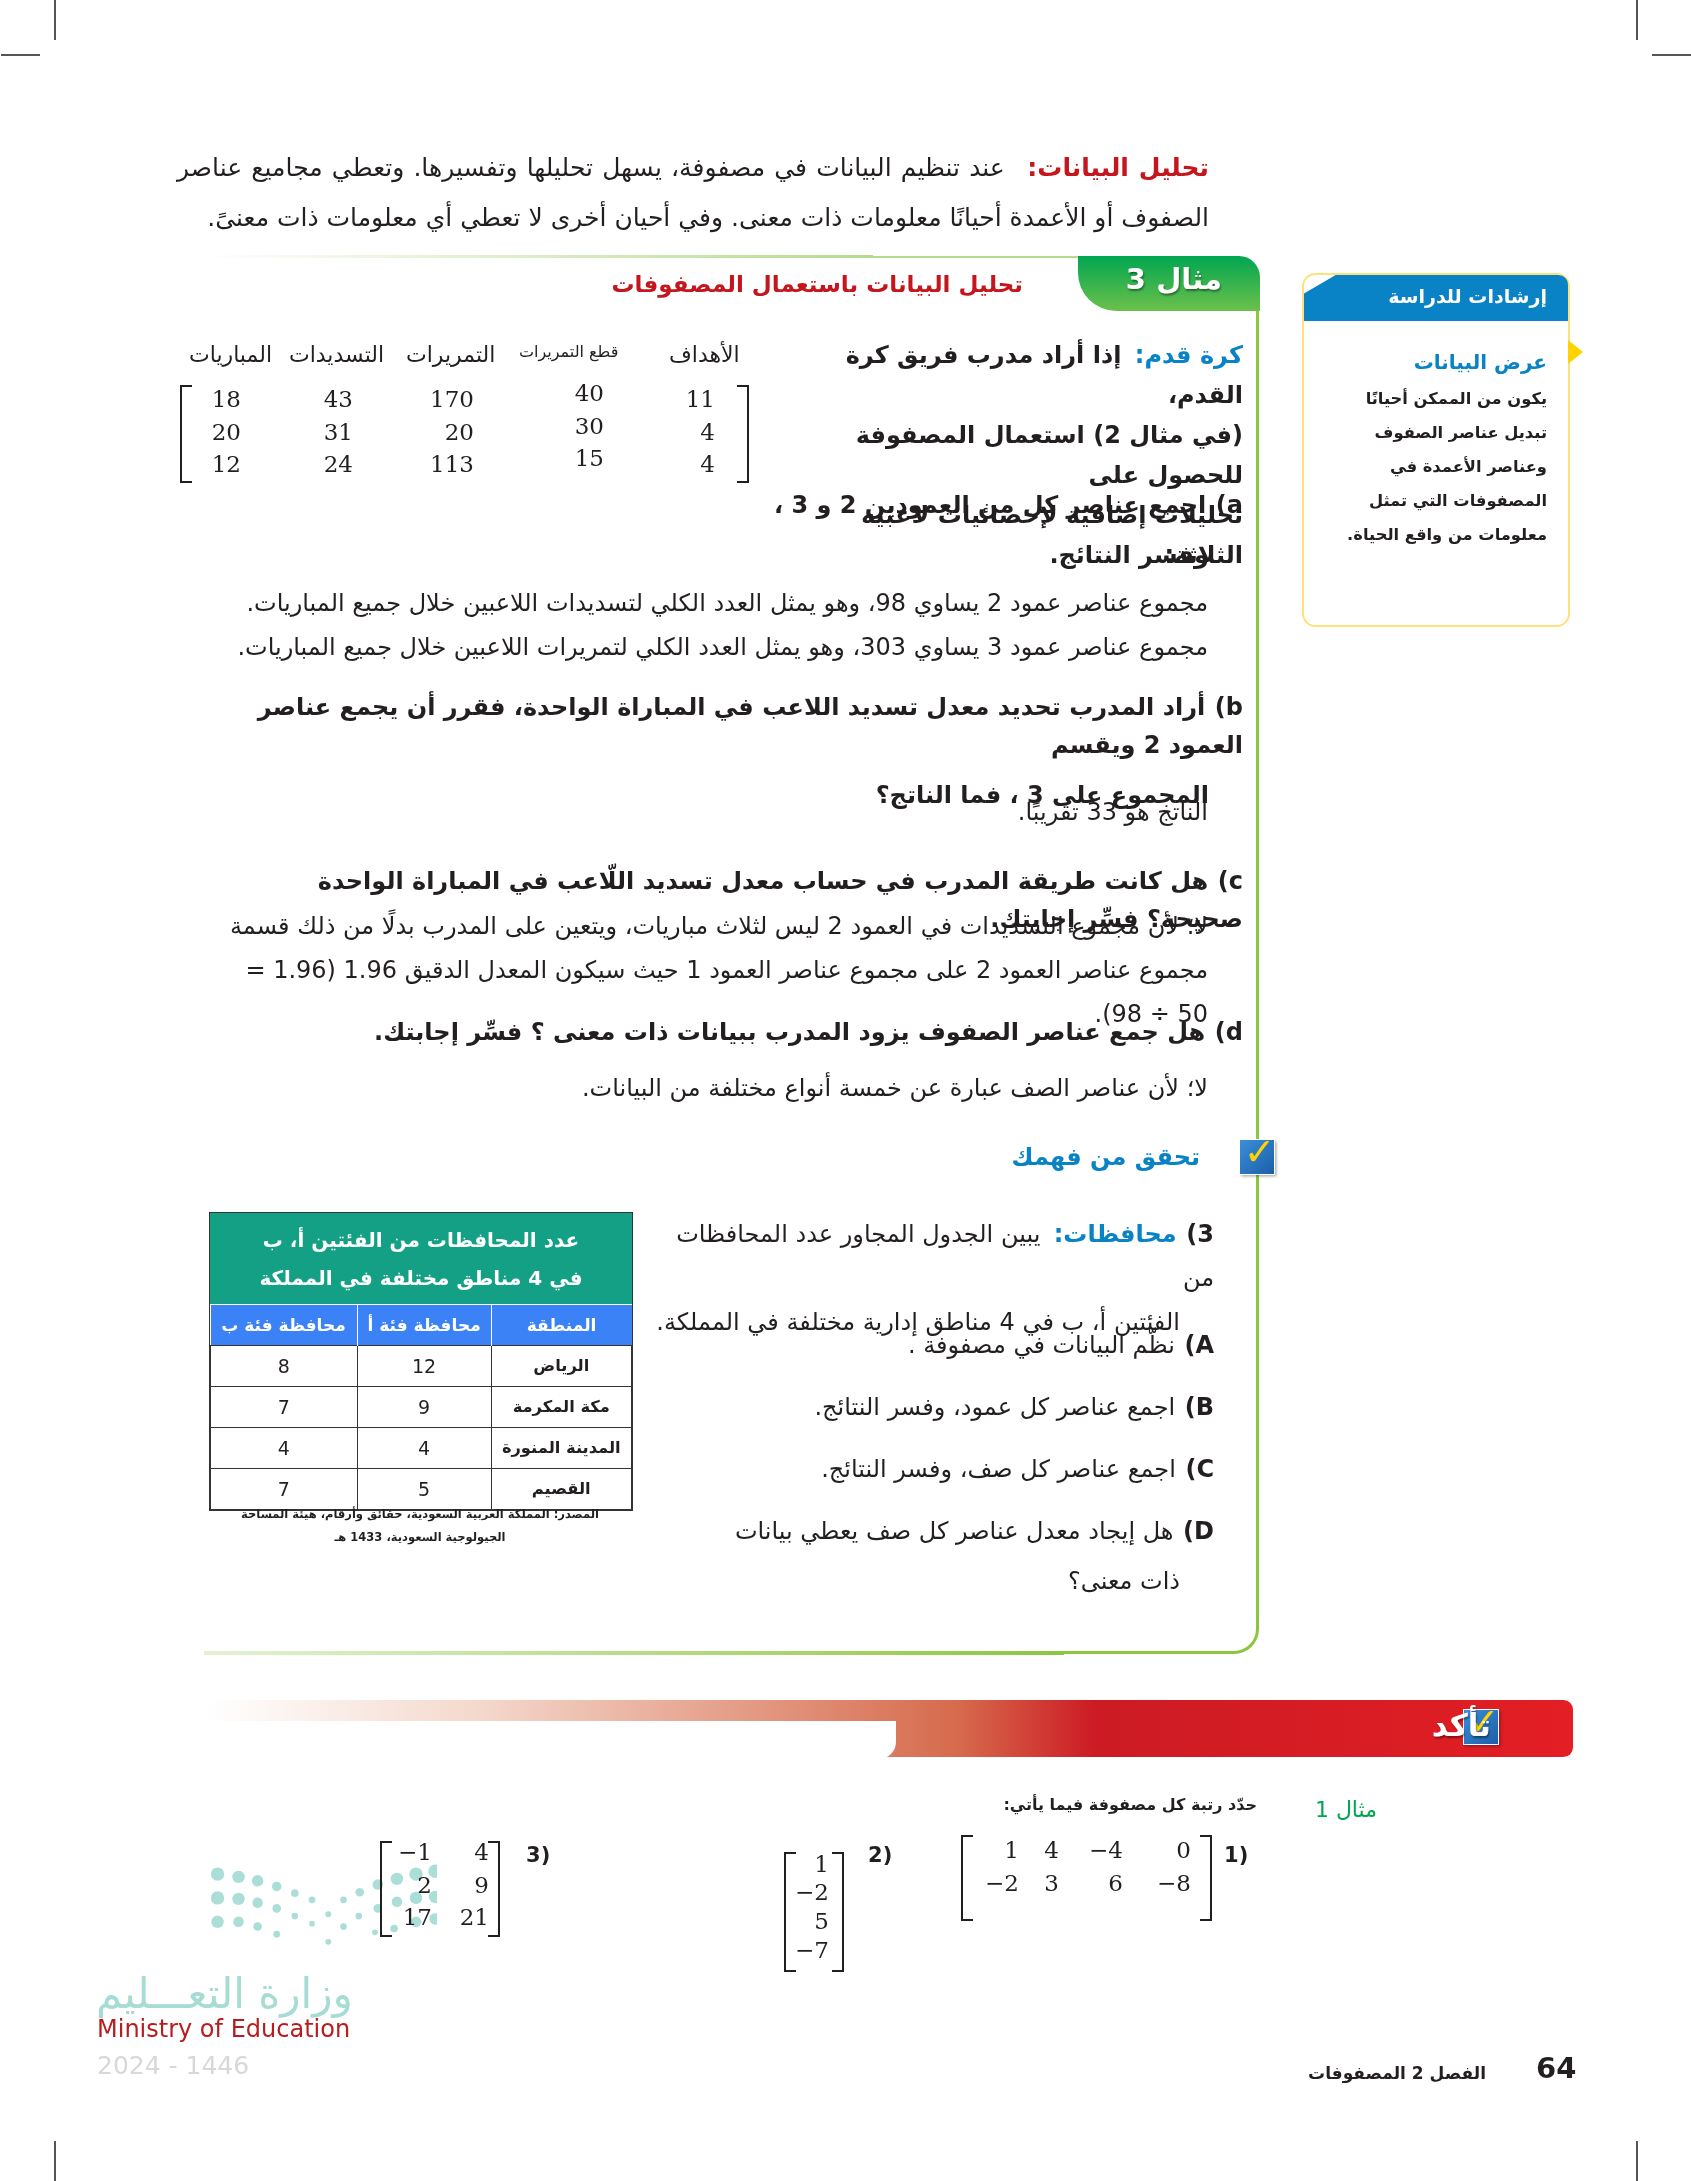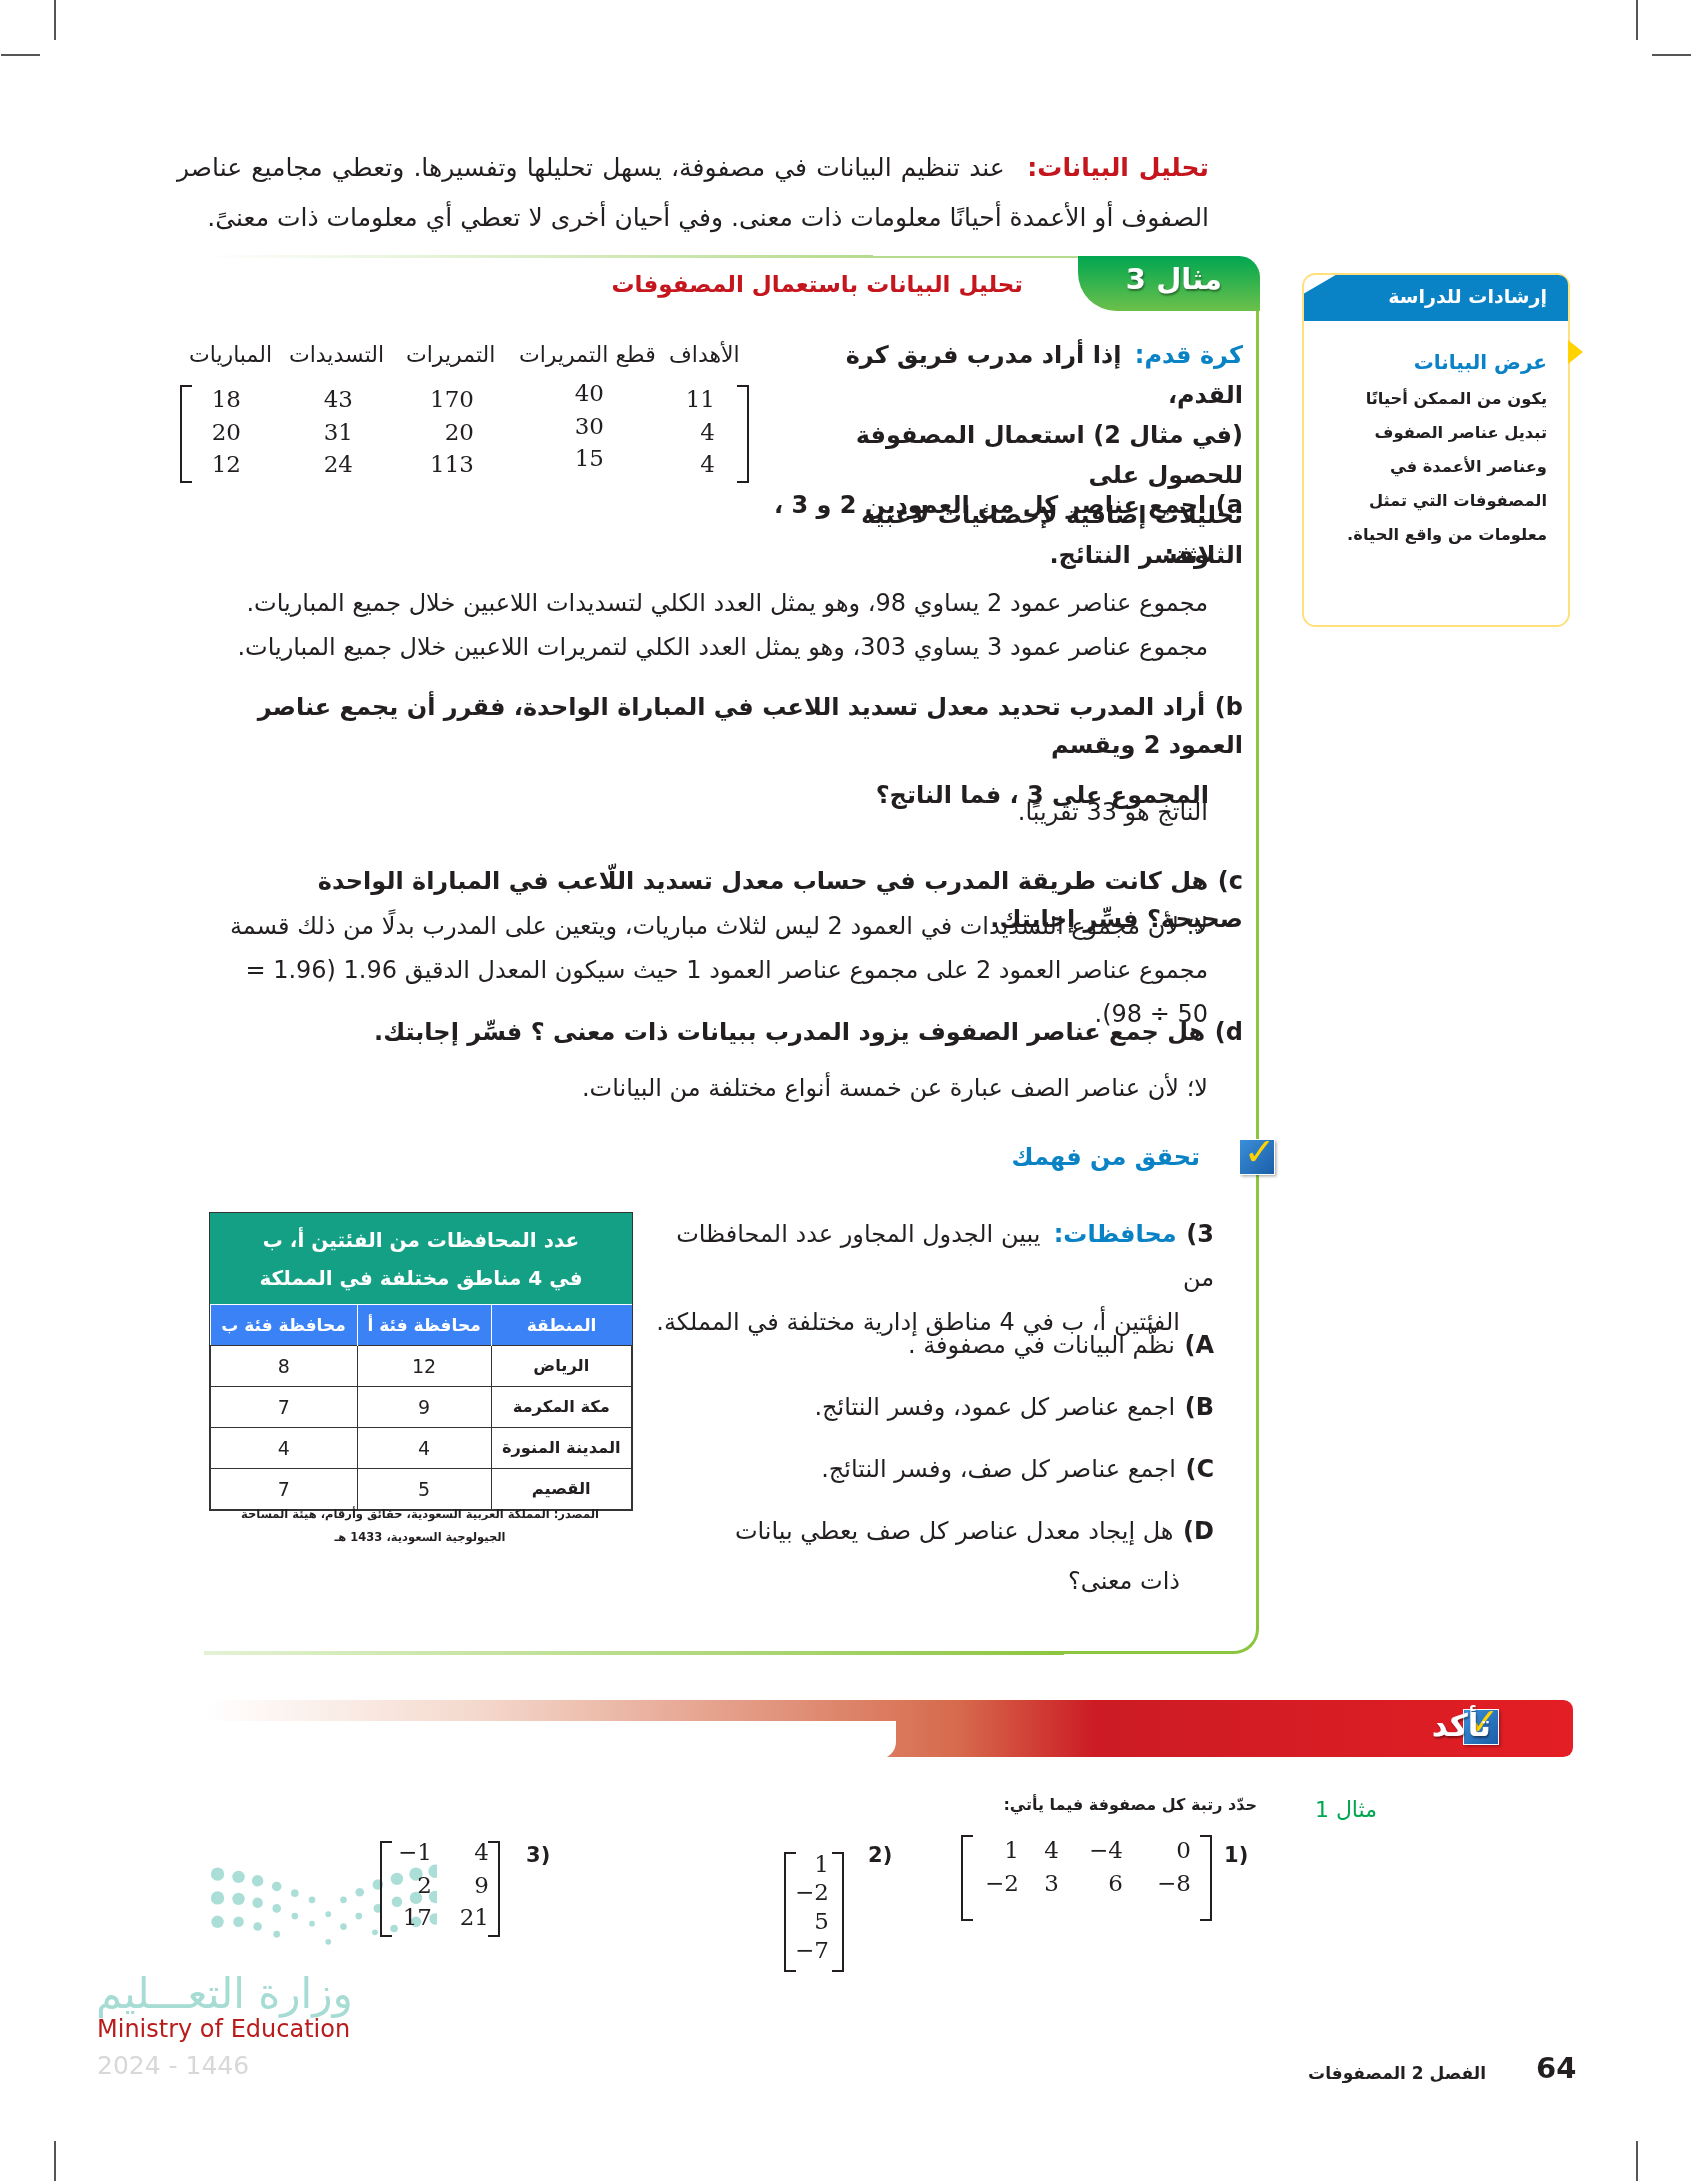--- a/index.html
+++ b/index.html
@@ -115,21 +115,21 @@
 <div class="note-arrow"></div>
 
 <div class="txt bold" style="top:335px; right:449px; width:459px; line-height:40px;">
   <div><span class="blue-lead">كرة قدم:</span><span>إذا أراد مدرب فريق كرة القدم،</span></div>
   <div>(في مثال 2) استعمال المصفوفة للحصول على</div>
   <div>تحليلات إضافية لإحصائيات لاعبيه الثلاثة:</div>
 </div>
 
 <div>
   <span class="abs" style="top:342px; left:669px; font-size:22px;">الأهداف</span>
-  <span class="abs" style="top:342px; left:519px; font-size:22px;">قطع التمريرات</span>
+  <span class="abs" style="top:342px; left:519px; font-size:16px;">قطع التمريرات</span>
   <span class="abs" style="top:342px; left:406px; font-size:22px;">التمريرات</span>
   <span class="abs" style="top:342px; left:289px; font-size:22px;">التسديدات</span>
   <span class="abs" style="top:342px; left:189px; font-size:22px;">المباريات</span>
 </div>
 <div class="bracket l" style="top:385px; left:180px; height:98px;"></div>
 <div class="bracket r" style="top:385px; left:737px; height:98px;"></div>
 <div>
 
   <span class="mx-cell" style="top:386px; left:681px; width:34px;">11</span>
   <span class="mx-cell" style="top:380px; left:566px; width:38px;">40</span>

